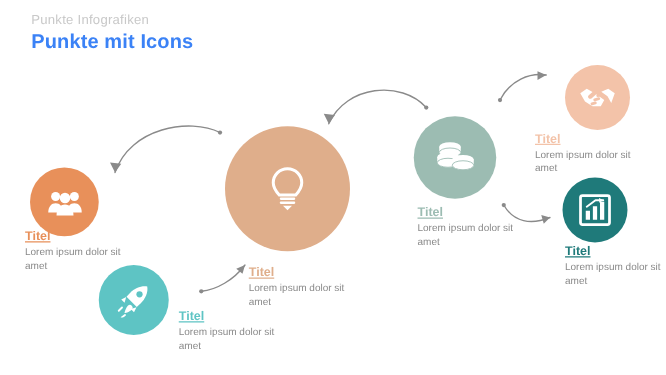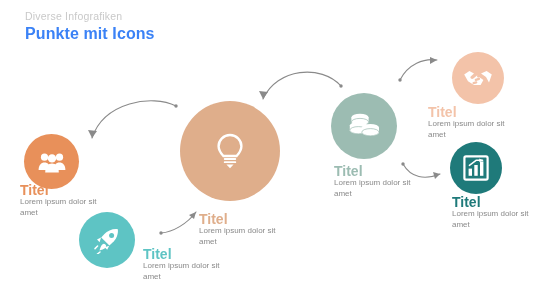--- a/index.html
+++ b/index.html
@@ -51,24 +51,25 @@
     justify-content: center;
   }
   .node-circle svg { display: block; }
 
   
   .node-text {
     position: absolute;
     width: 78px;
   }
   .node-text .t-title {
-    font-size: 14px;
+    font-size: 10px;
     font-weight: bold;
     line-height: 12px;
     margin-bottom: 1px;
+    text-decoration: underline;
   }
   .node-text .t-body {
     font-size: 8px;
     line-height: 10.5px;
     color: #8a8a8a;
   }
 
   
   .arc {
     position: absolute;
@@ -81,21 +82,21 @@
     stroke-linecap: round;
   }
   .arc polygon { fill: #8a8a8a; }
   .arc circle { fill: #8a8a8a; }
 </style>
 </head>
 <body>
 
 <div id="slide">
 
-  <div id="eyebrow">Diverse Infografiken</div>
+  <div id="eyebrow">Punkte Infografiken</div>
   <div id="slide-title">Punkte mit Icons</div>
 
   <svg class="arc" style="left:80px; top:90px;" width="110" height="55" viewBox="0 0 110 55">
     <path d="M 12 48 C 24 12, 72 4, 96 16"></path>
     <polygon points="12,48 17,41 8,40"></polygon>
     <circle cx="96" cy="16" r="1.7"></circle>
   </svg>
 
   <svg class="arc" style="left:155px; top:200px;" width="55" height="45" viewBox="0 0 55 45">
     <path d="M 6 33 C 18 32, 32 24, 41 12"></path>

